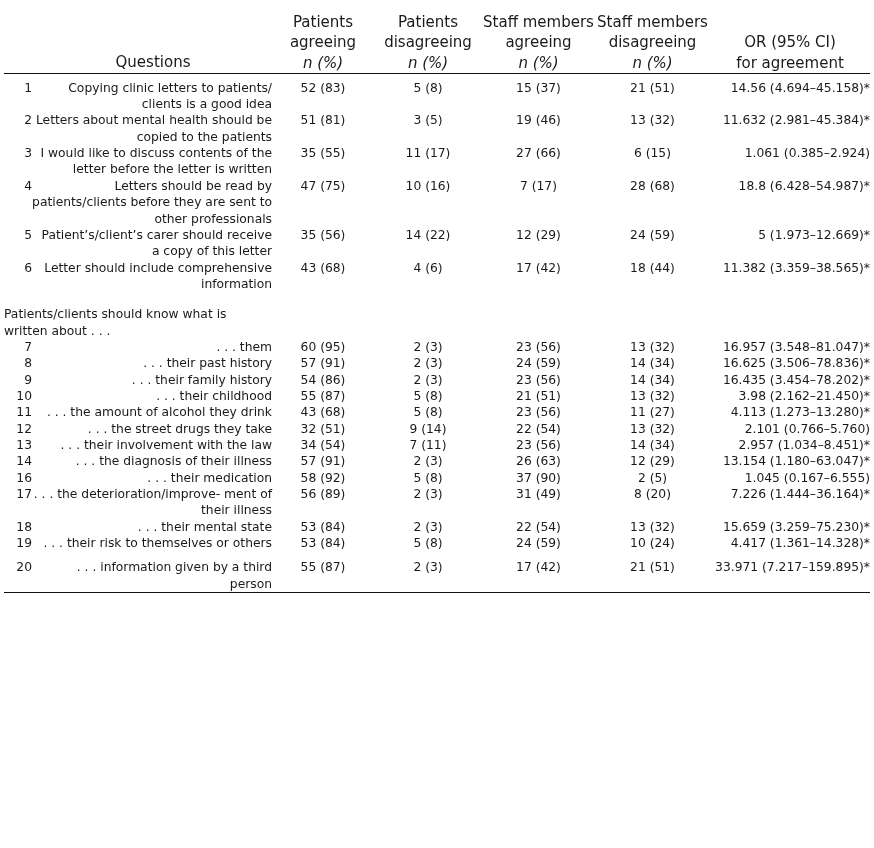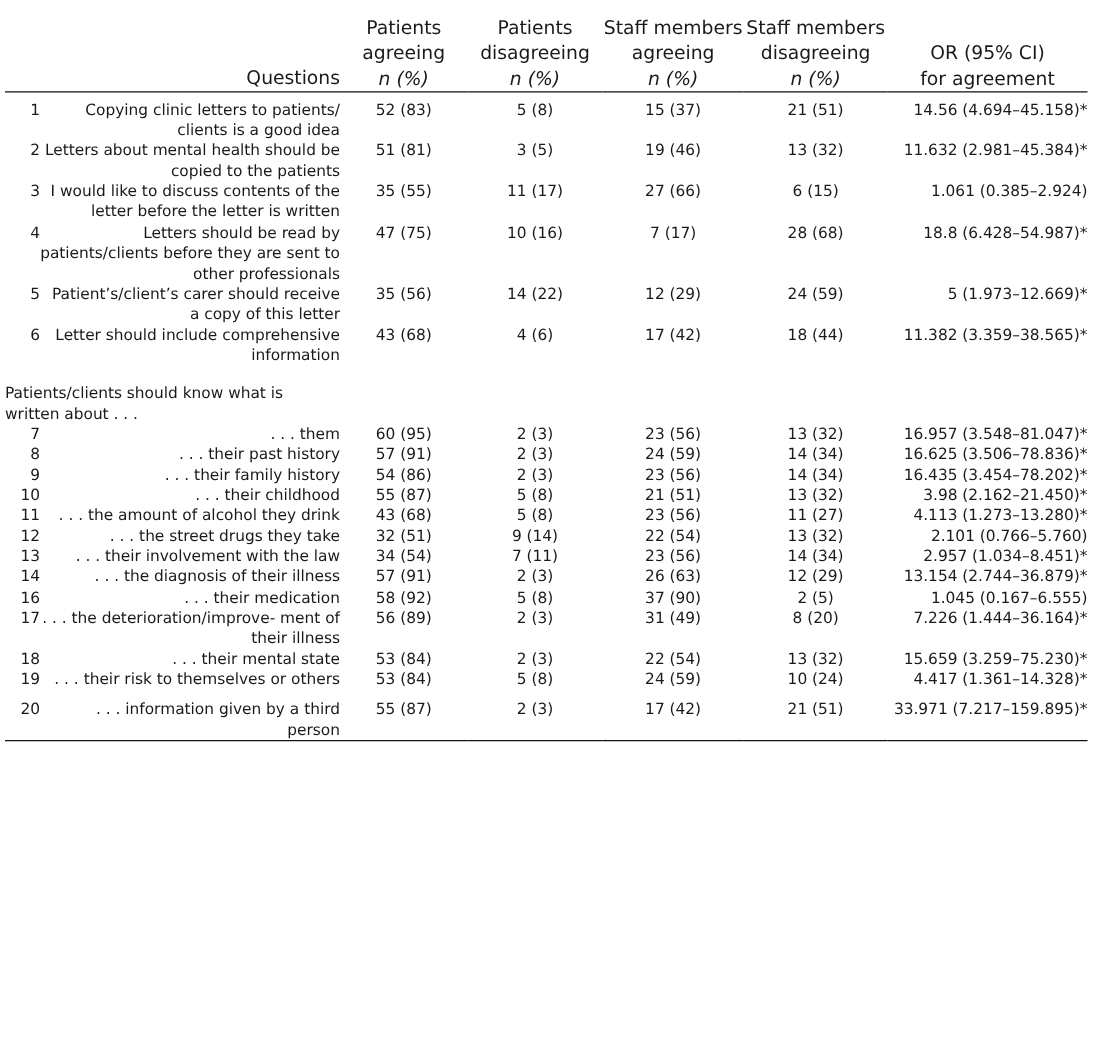--- a/index.html
+++ b/index.html
@@ -39,21 +39,21 @@
   col.c-or    { width: 160px; }
 
   thead th {
     font-weight: normal;
     text-align: center;
     font-size: 15px;
     line-height: 1.35;
     padding-bottom: 2px;
   }
   thead th.hq {
-    text-align: right;
+    text-align: center;
     vertical-align: bottom;
     padding-left: 2px;
     padding-bottom: 1px;
   }
   thead th.htop {
     vertical-align: bottom;
     padding-top: 8px;
   }
   .rule-top {
     border-top: 1.4px solid #111;
@@ -274,21 +274,21 @@
             <td class="ctr">14 (34)</td>
             <td class="orcell">2.957 (1.034–8.451)*</td>
           </tr>
           <tr>
             <td class="num">14</td>
             <td class="qtext">. . . the diagnosis of their illness</td>
             <td class="ctr">57 (91)</td>
             <td class="ctr">2 (3)</td>
             <td class="ctr">26 (63)</td>
             <td class="ctr">12 (29)</td>
-            <td class="orcell">13.154 (2.744–36.879)*</td>
+            <td class="orcell">13.154 (1.180–63.047)*</td>
           </tr>
           <tr>
             <td class="num">16</td>
             <td class="qtext">. . . their medication</td>
             <td class="ctr">58 (92)</td>
             <td class="ctr">5 (8)</td>
             <td class="ctr">37 (90)</td>
             <td class="ctr">2 (5)</td>
             <td class="orcell">1.045 (0.167–6.555)</td>
           </tr>

